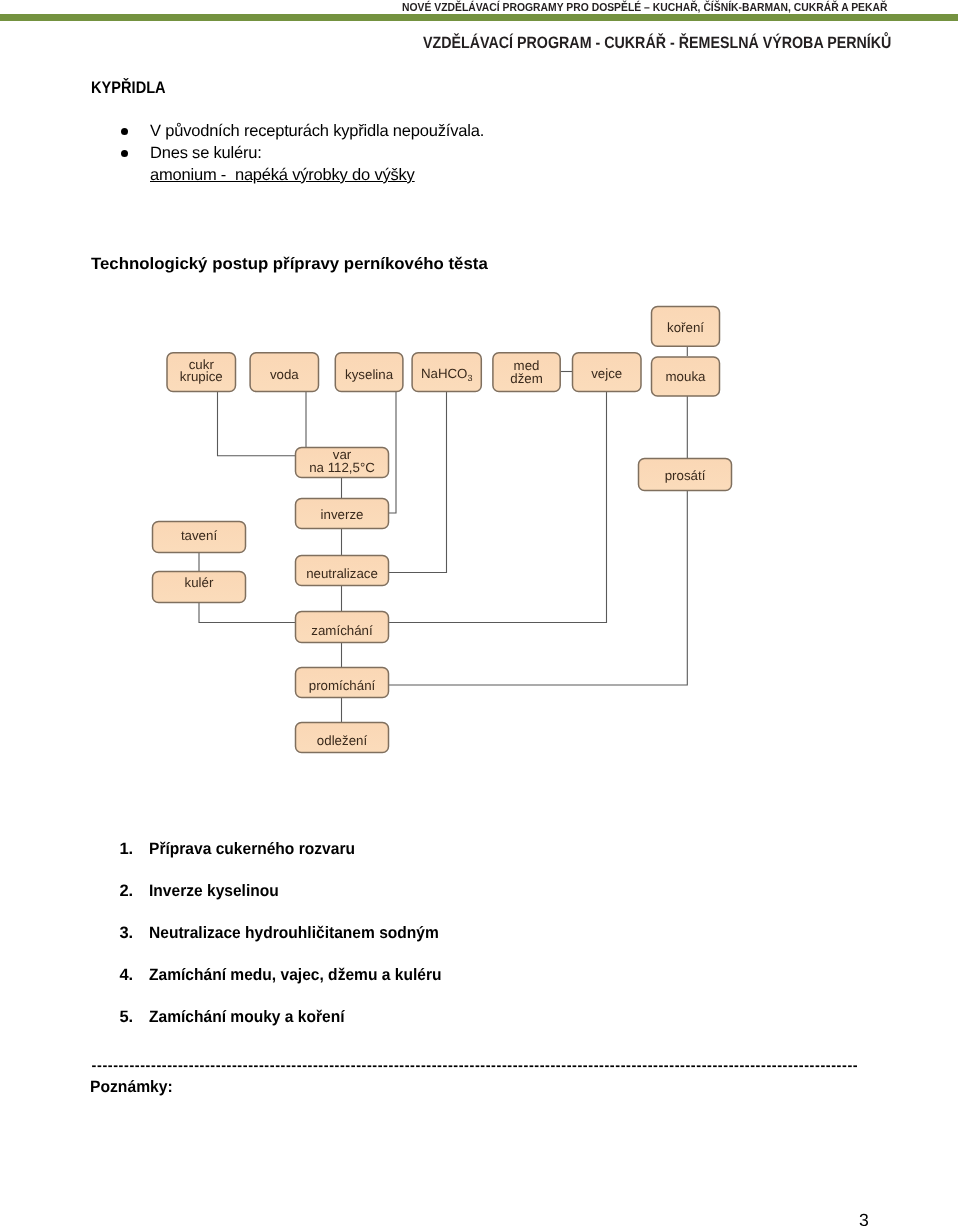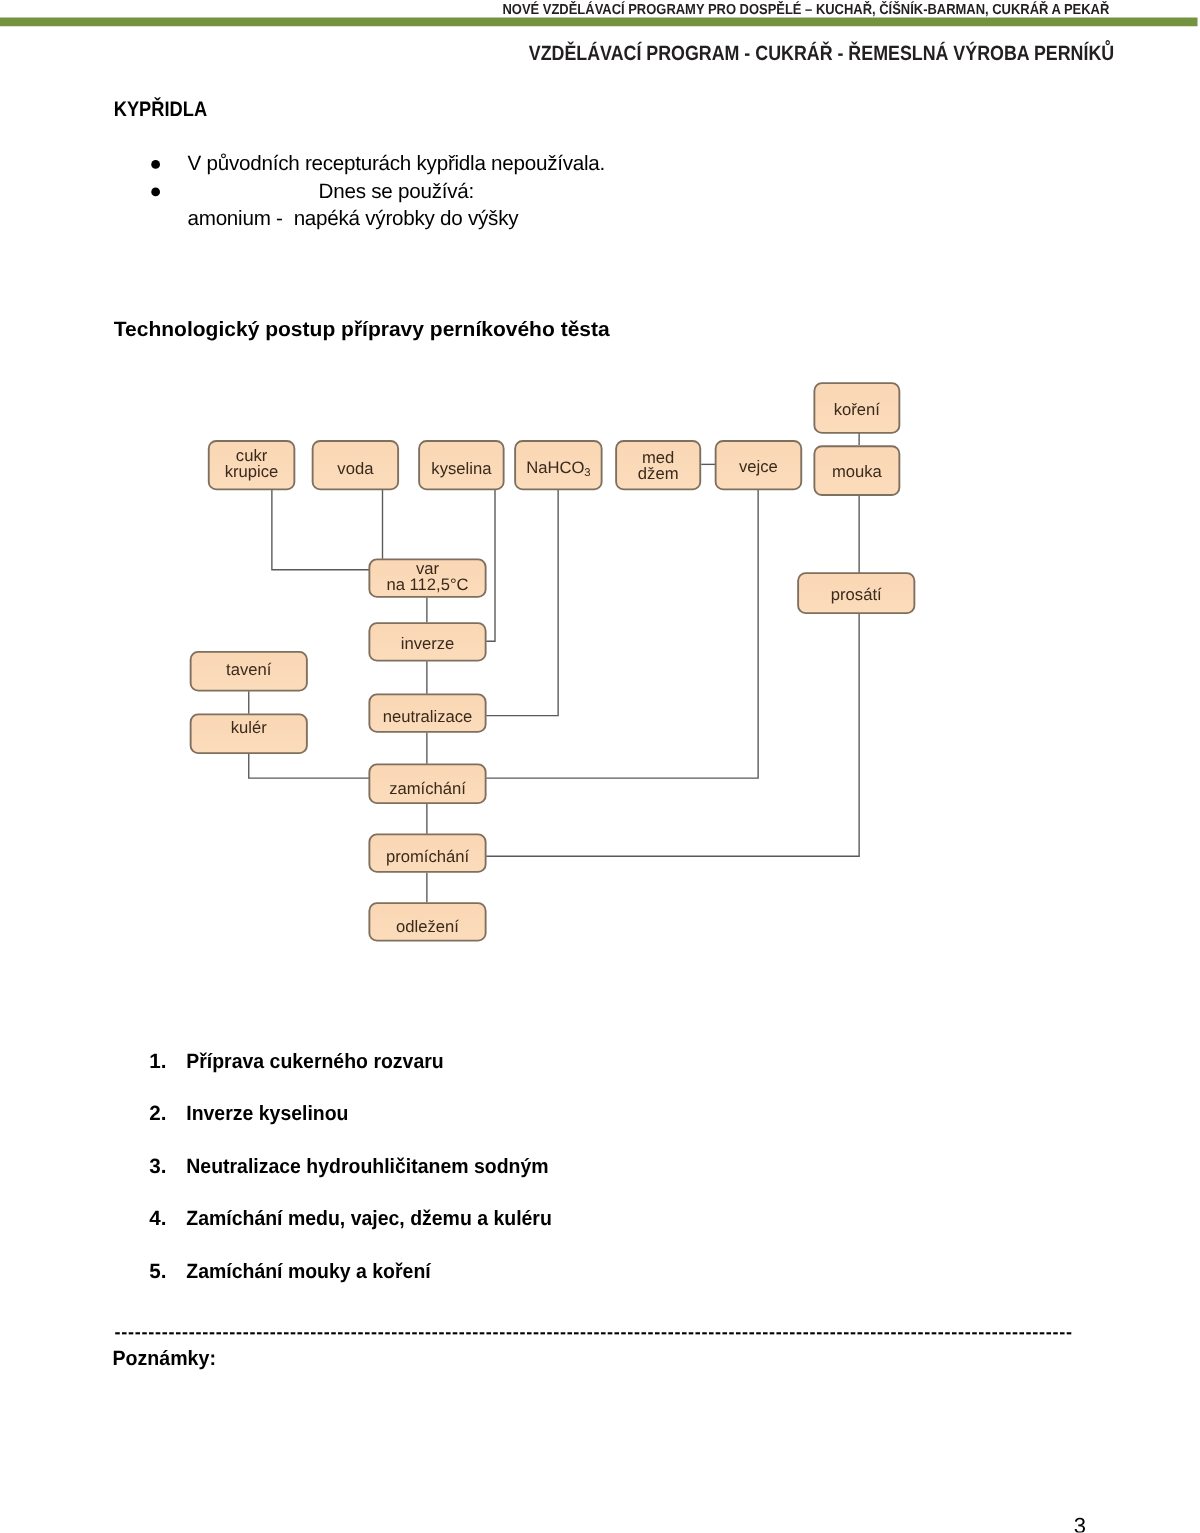--- a/index.html
+++ b/index.html
@@ -21,24 +21,24 @@
      font-family:"Liberation Sans",sans-serif;font-weight:bold;font-size:16.5px;
      line-height:16px;color:#231f20;white-space:nowrap;
      transform:scaleX(0.8645);transform-origin:0 0;}
 
   
   .h-kypridla{position:absolute;left:91.1px;top:77.5px;font-weight:bold;
      font-size:16.8px;white-space:nowrap;
      transform:scaleX(0.8705);transform-origin:0 0;}
   .bullets{position:absolute;left:118px;top:120px;font-size:16.5px;line-height:22px;
      letter-spacing:-0.2px;}
-  .bul{position:relative;padding-left:32px;white-space:nowrap;text-align:center;}
+  .bul{position:relative;padding-left:32px;white-space:nowrap;}
   .bul .dot{position:absolute;left:2.8px;top:8px;width:7px;height:7px;
      border-radius:50%;background:#000;font-size:0;}
-  .plain{padding-left:32px;white-space:pre;}
+  .plain{padding-left:32px;white-space:pre;text-decoration:underline;}
   .h-tech{position:absolute;left:91.2px;top:255px;font-weight:bold;font-size:16.5px;white-space:nowrap;
      transform:scaleX(1.019);transform-origin:0 0;}
 
   
   #flow{position:absolute;left:0;top:0;}
   #flow text{-webkit-font-smoothing:antialiased;text-rendering:geometricPrecision;}
 
   
   .numlist{position:absolute;left:119.4px;top:840px;font-size:16.5px;}
   .numrow{position:relative;height:42px;white-space:nowrap;}
@@ -58,21 +58,21 @@
 <div class="page">
 
   <div class="hdr-line1">NOVÉ VZDĚLÁVACÍ PROGRAMY PRO DOSPĚLÉ – KUCHAŘ, ČÍŠNÍK-BARMAN, CUKRÁŘ A PEKAŘ</div>
   <div class="hdr-rule"></div>
   <div class="hdr-line2">VZDĚLÁVACÍ PROGRAM - CUKRÁŘ - ŘEMESLNÁ VÝROBA PERNÍKŮ</div>
 
   <div class="h-kypridla">KYPŘIDLA</div>
 
   <div class="bullets">
     <div class="bul"><span class="dot">•</span><span>V původních recepturách kypřidla nepoužívala.</span></div>
-    <div class="bul"><span class="dot">•</span><span>Dnes se používá:</span></div>
+    <div class="bul"><span class="dot">•</span><span>Dnes se kuléru:</span></div>
     <div class="plain">amonium -  napéká výrobky do výšky</div>
   </div>
 
   <div class="h-tech">Technologický postup přípravy perníkového těsta</div>
 
   <svg id="flow" width="960" height="1226" viewBox="0 0 960 1226">
       <defs>
         <linearGradient id="boxgrad" x1="0" y1="0" x2="0" y2="1">
           <stop offset="0" stop-color="#fad7b5"></stop>
           <stop offset="1" stop-color="#fbdcbb"></stop>

